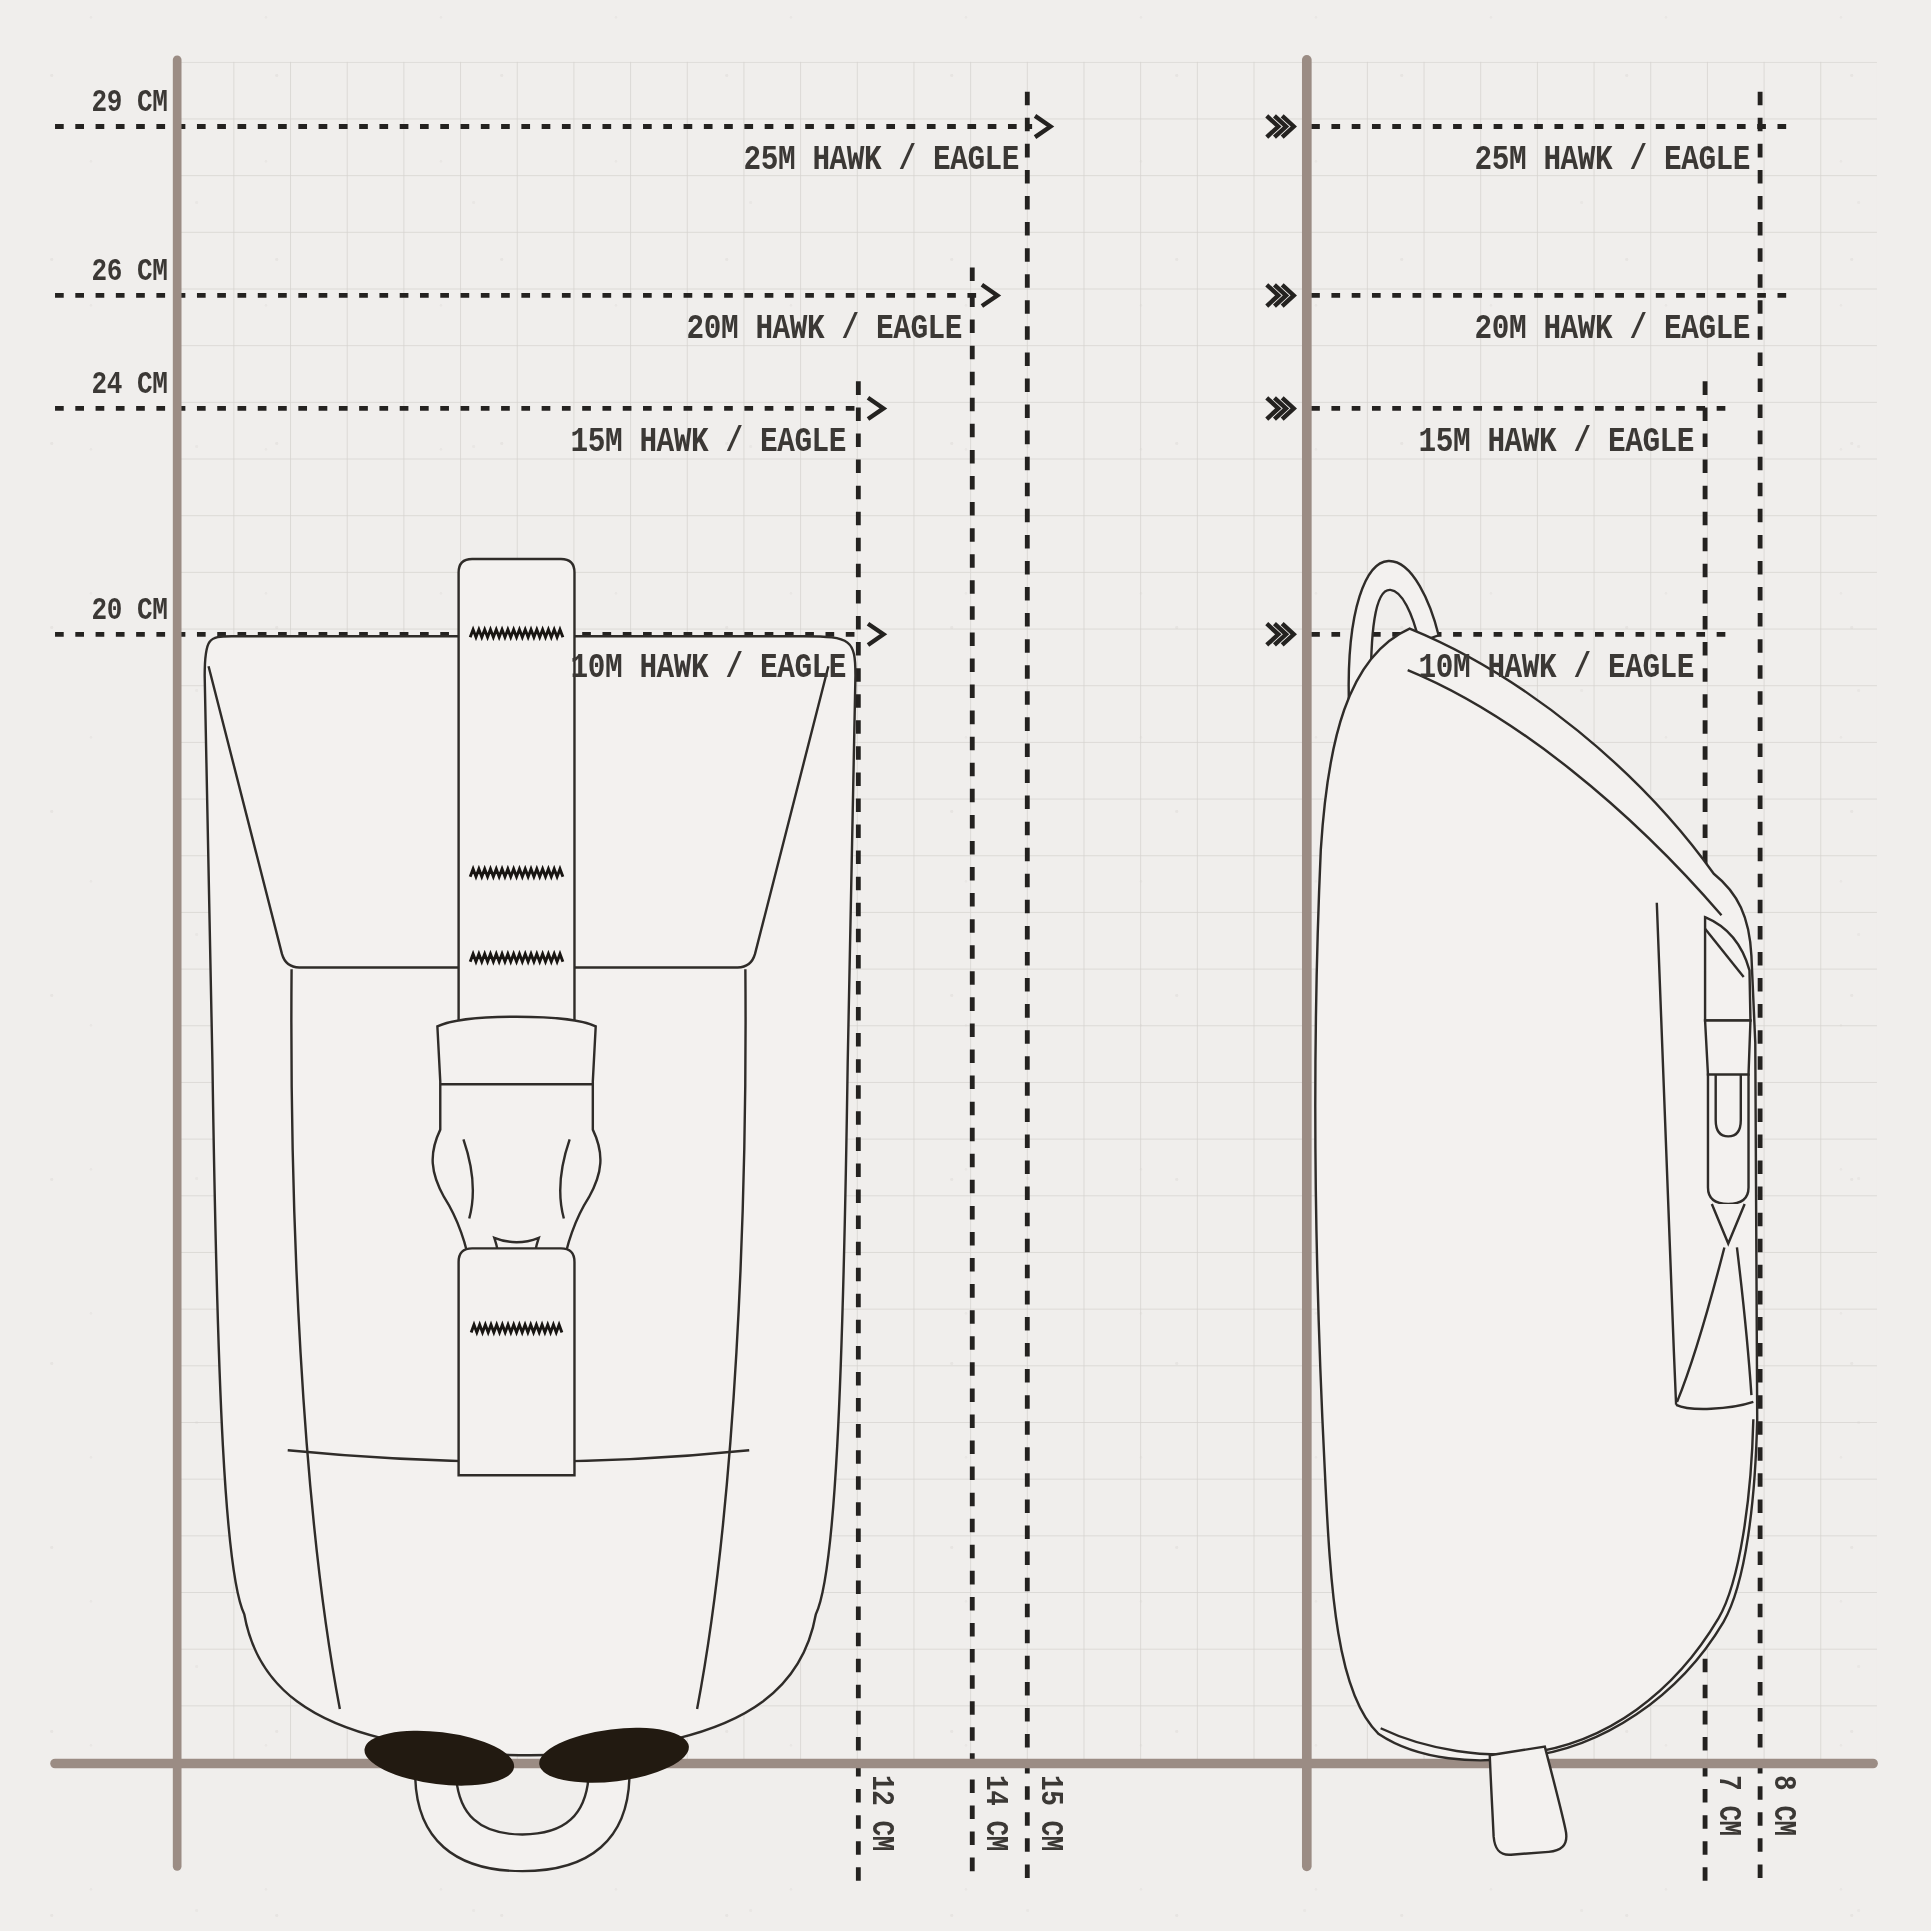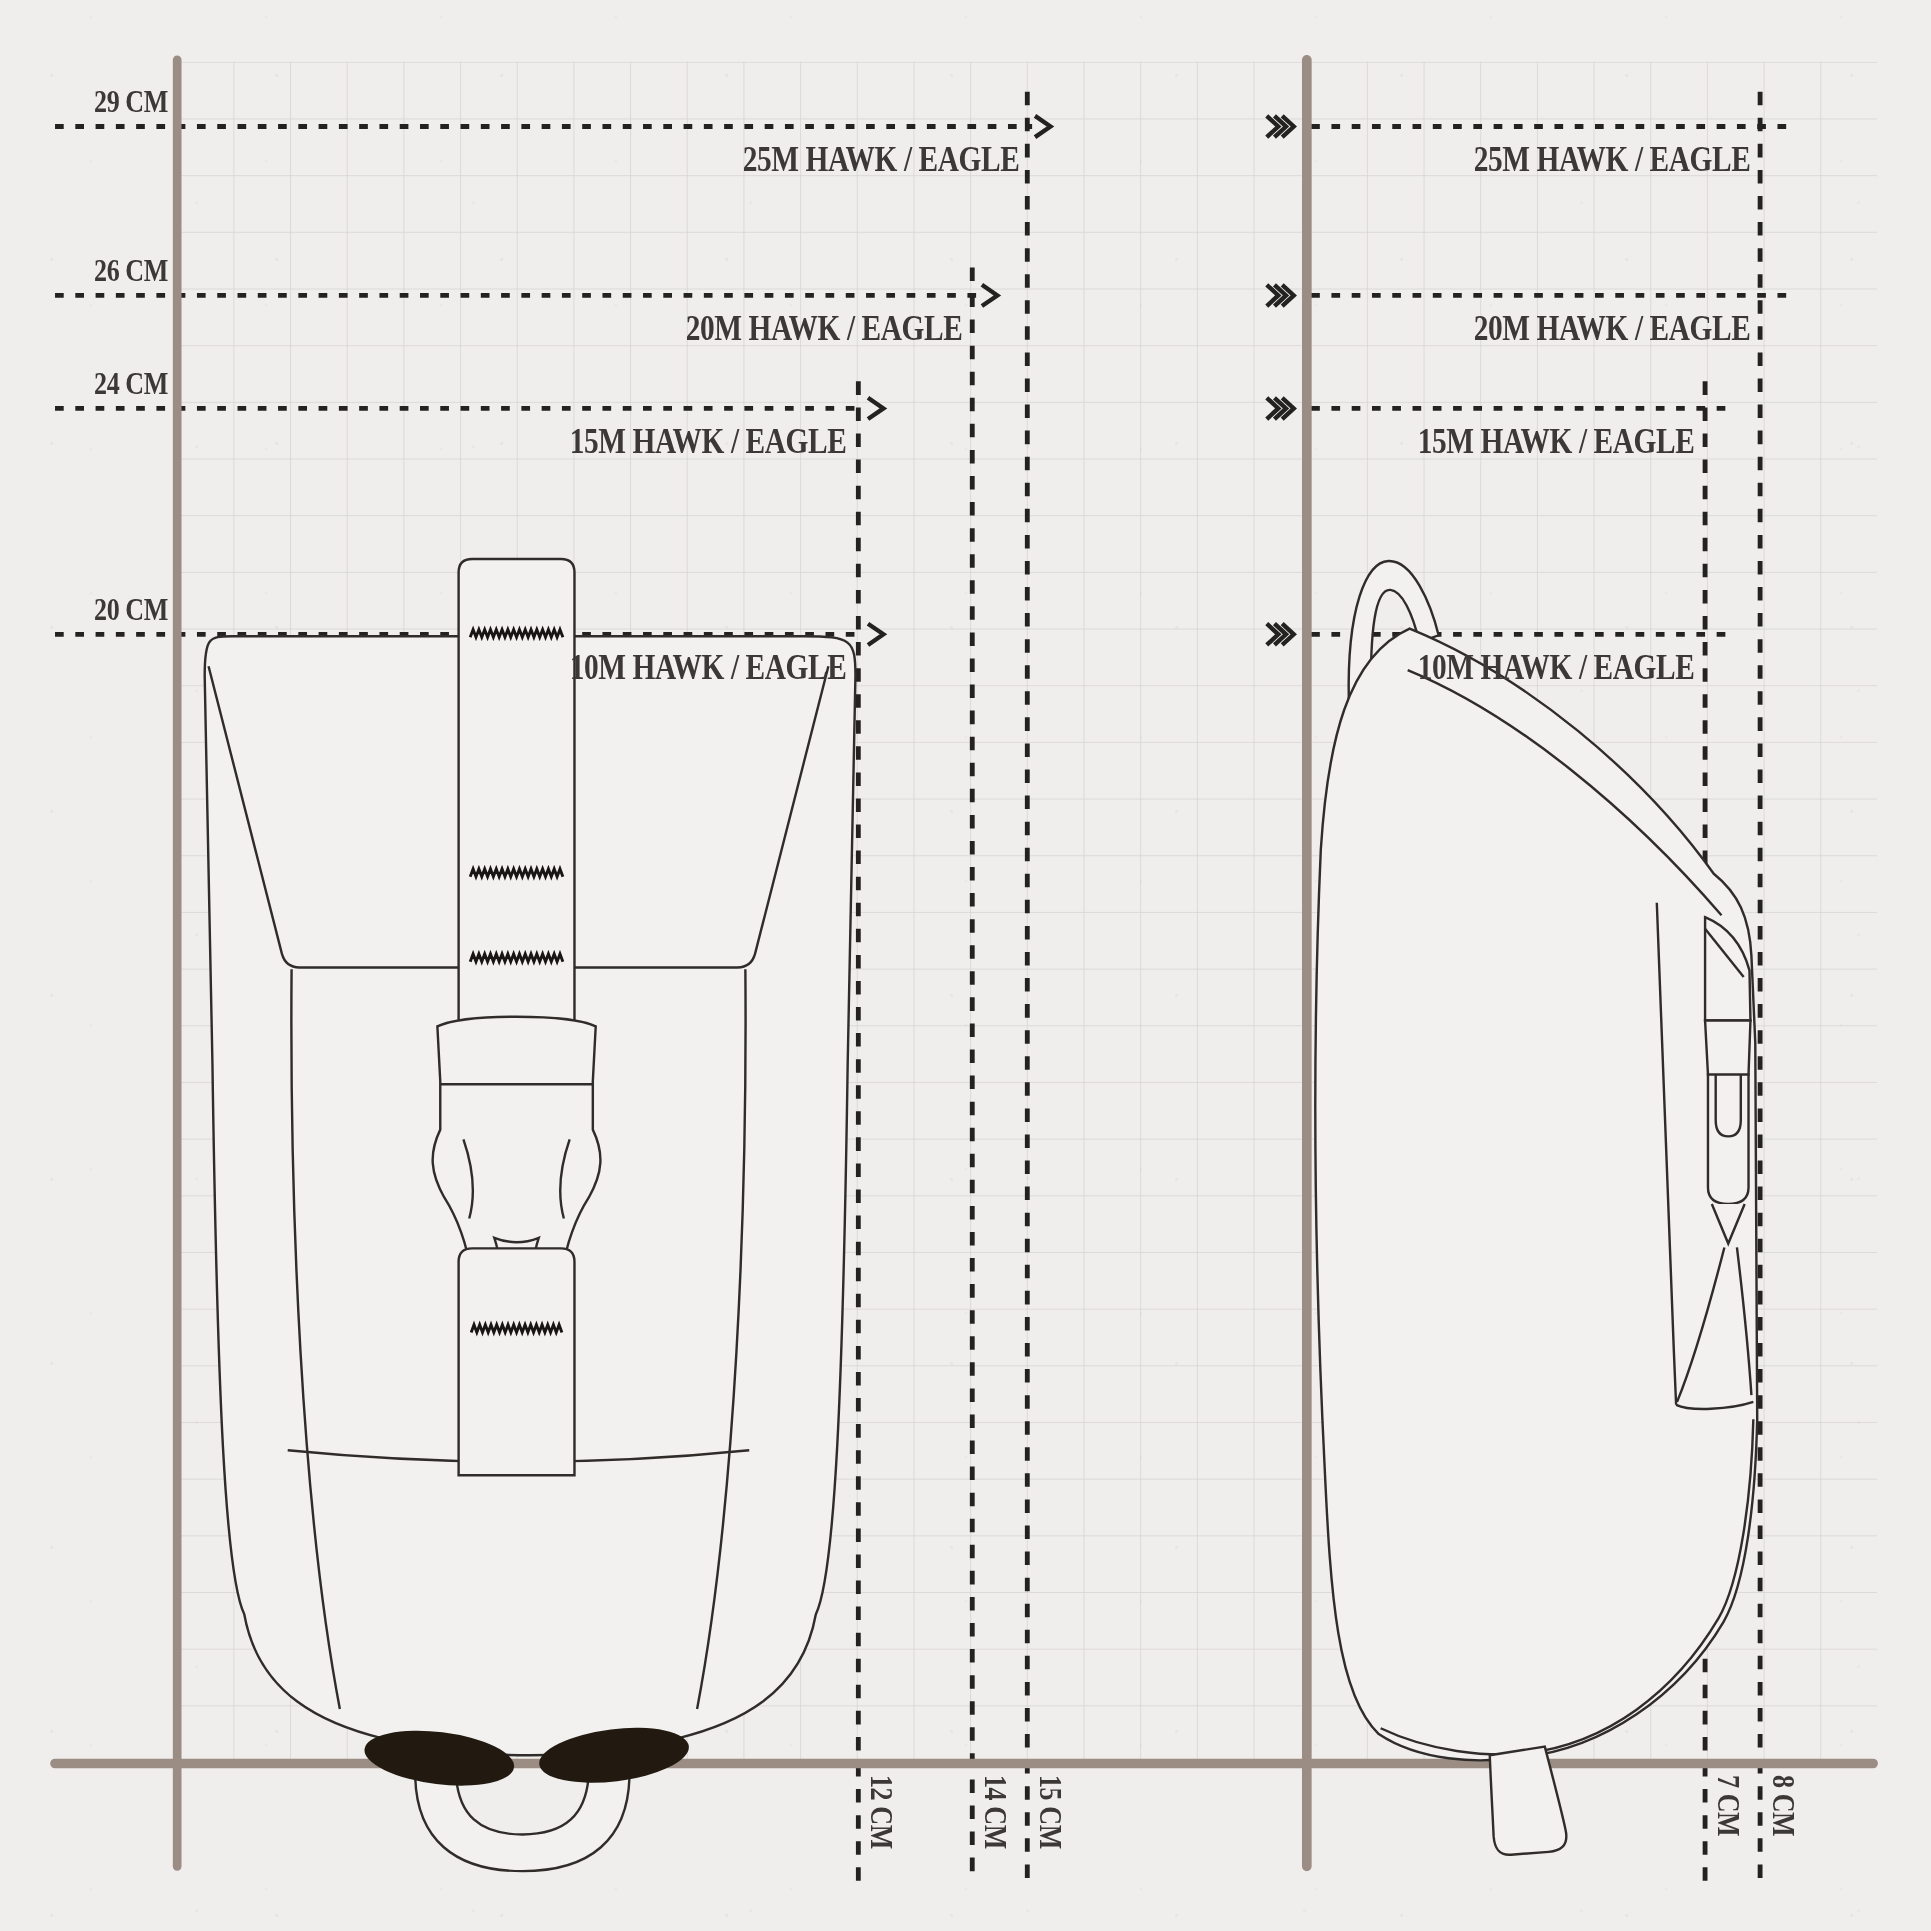--- a/index.html
+++ b/index.html
@@ -1,21 +1,21 @@
 <!DOCTYPE html>
 <html style="--background: #f0eeec; --grid: #d6d3d0; --axis: #9b8c84; --ink: #3b3835; --outline: #2f2c29; --keeper: #221a11;"><head>
 <meta charset="utf-8">
 <style>
   :root{
     --bg:#f0eeec; --grid:#d6d3d0; --axis:#9b8c84; --ink:#3b3835;
     --outline:#2f2c29; --stitch:#181512; --keeper:#221a11;
   }
   html,body{margin:0;padding:0;background:var(--bg);}
   .canvas{position:relative;width:1931px;height:1931px;background:var(--bg);overflow:hidden;
-    font-family:Liberation Serif, serif;
+    font-family:Liberation Mono, monospace;
     background-image:
       radial-gradient(circle at 23% 41%, rgba(60,50,40,0.05) 1.2px, transparent 1.9px),
       radial-gradient(circle at 71% 83%, rgba(60,50,40,0.04) 1.2px, transparent 1.9px),
       radial-gradient(circle at 52% 12%, rgba(60,50,40,0.04) 1px, transparent 1.7px);
     background-size:225px 184px, 277px 244px, 175px 144px;}
   svg{position:absolute;left:0;top:0;}
   .label{position:absolute;color:var(--ink);font-weight:700;white-space:nowrap;letter-spacing:-0.5px;}
   .h-label{font-size:31px;transform:scaleX(0.84);transform-origin:100% 100%;}
   .s-label{font-size:35px;transform:scaleX(0.84);transform-origin:100% 0%;}
   .v-label{font-size:31px;transform:rotate(90deg) scaleX(0.84);transform-origin:0 0;}

